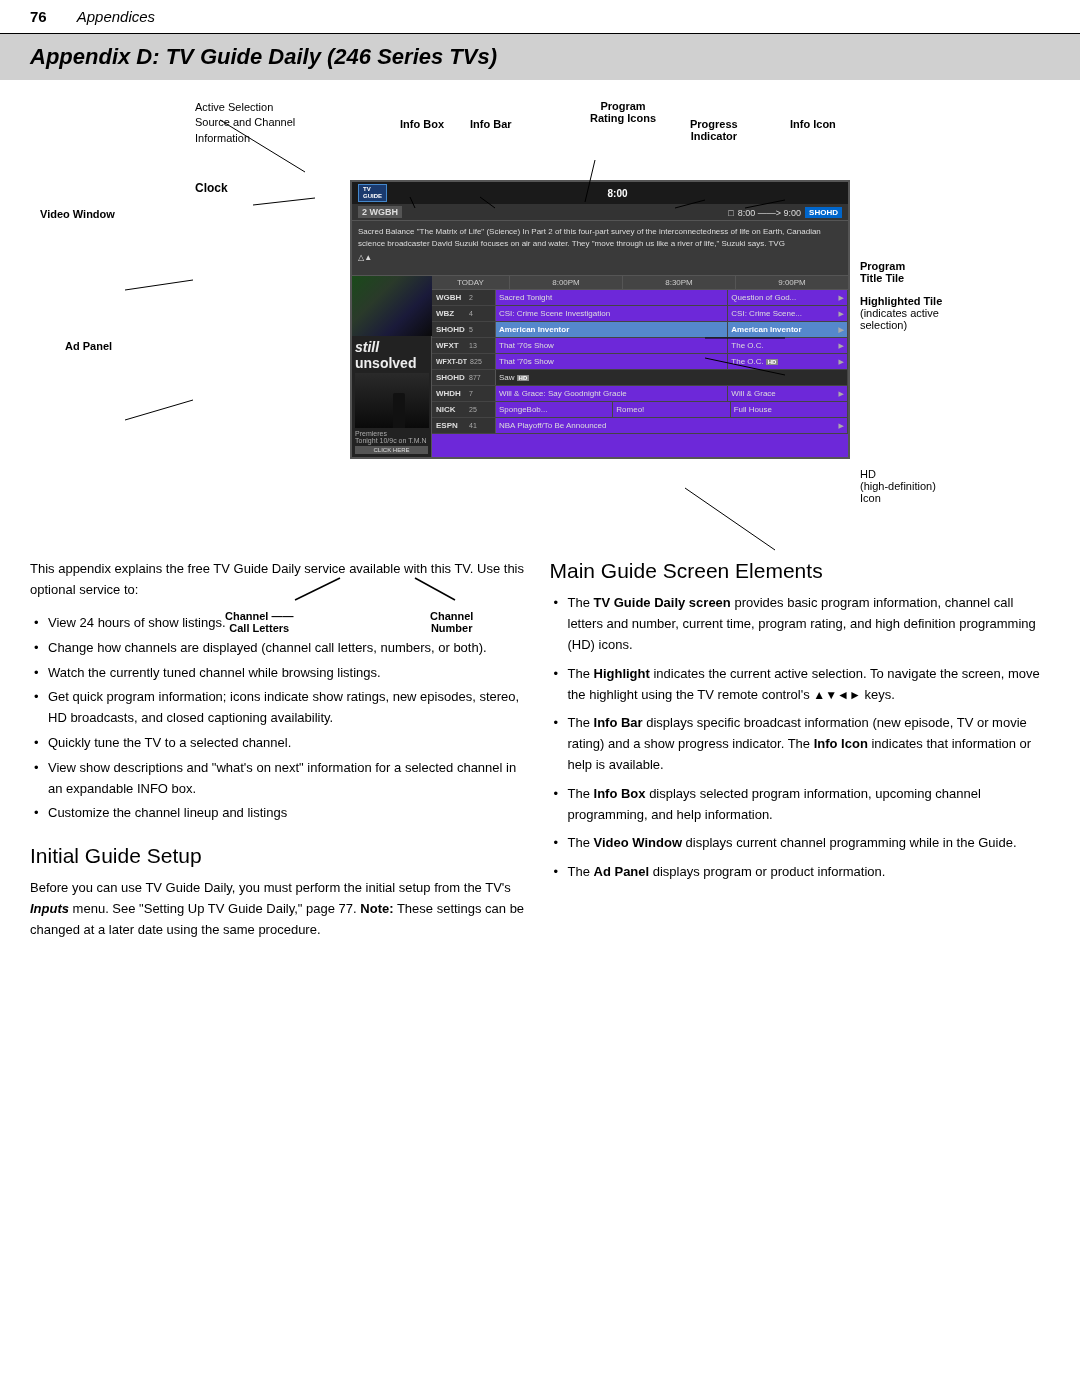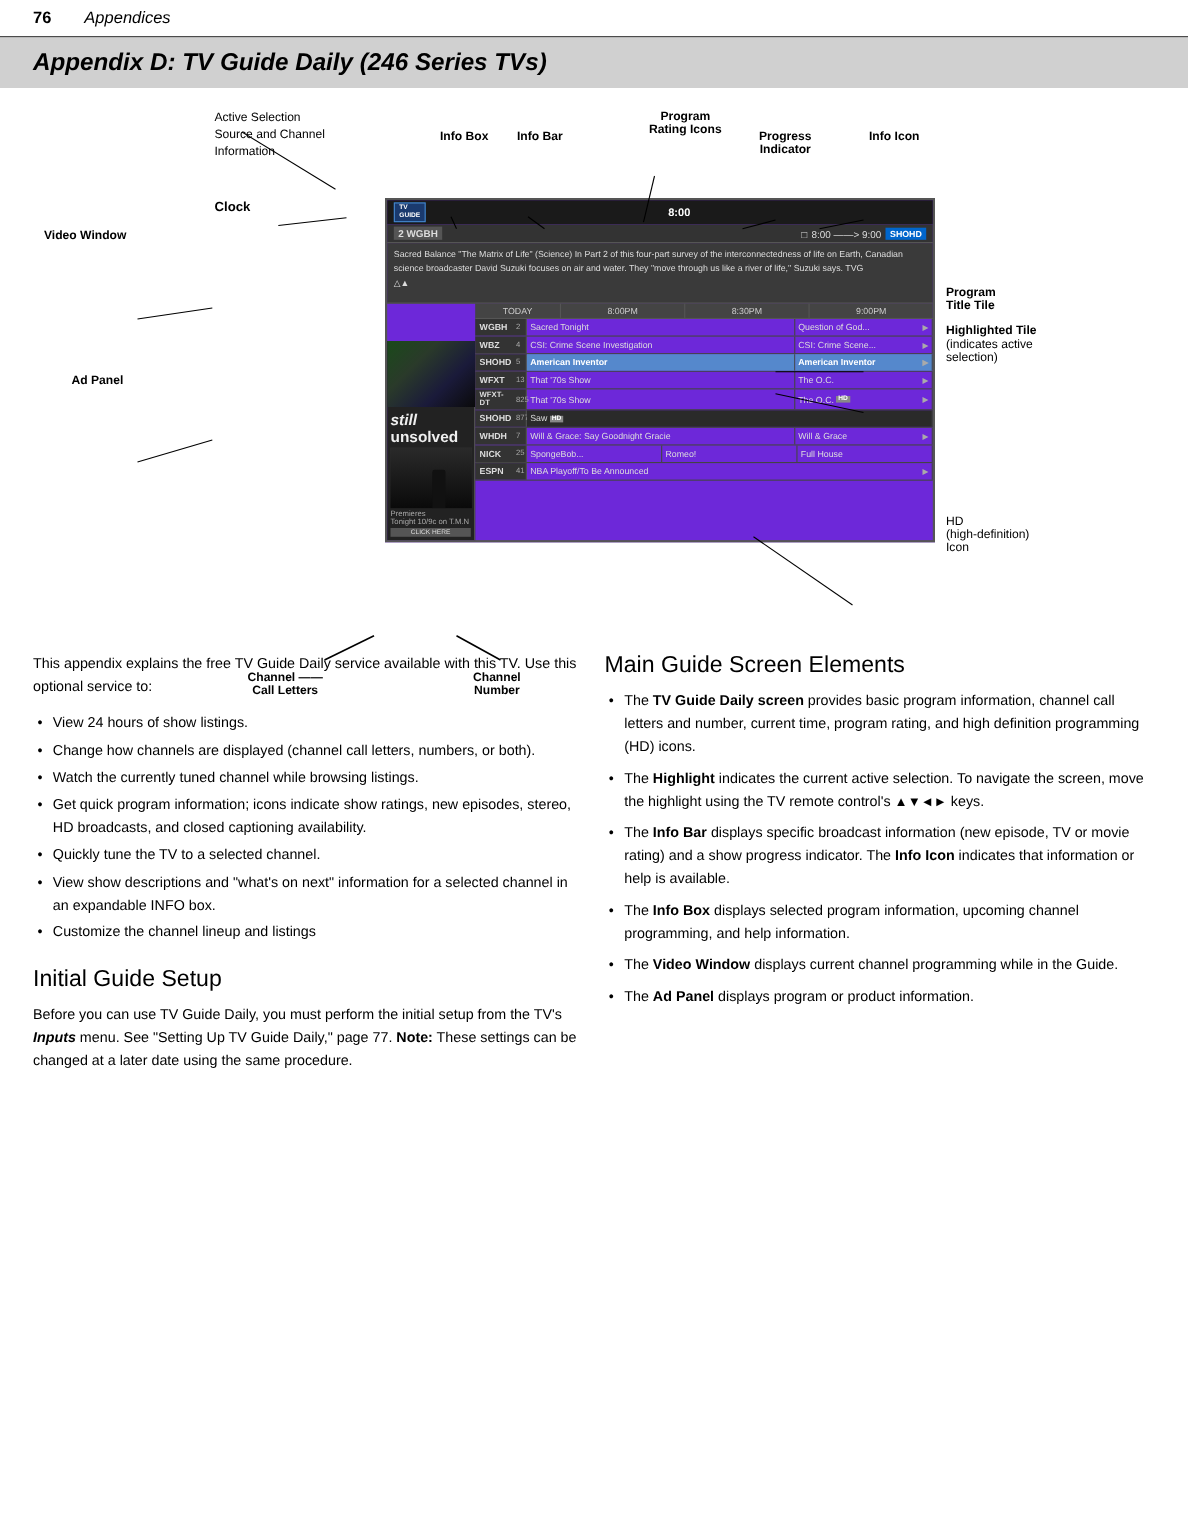--- a/index.html
+++ b/index.html
@@ -128,21 +128,20 @@
 
     .tv-main {
       display: flex;
     }
 
     .tv-left-panel {
       width: 80px;
       min-height: 180px;
       background: #222;
       border-right: 1px solid #555;
-      margin-top: 34px;
     }
     .tv-video-window {
       width: 80px;
       height: 60px;
       background: #111;
       overflow: hidden;
       position: relative;
     }
     .tv-video-window-inner {
       width: 100%;
@@ -226,21 +225,21 @@
       text-align: center;
     }
 
     .tv-row {
       display: flex;
       border-bottom: 1px solid #444;
       font-size: 8px;
       min-height: 16px;
     }
     .tv-row-channel {
-      width: 47px;
+      width: 64px;
       display: flex;
       align-items: center;
       padding: 2px 4px;
       border-right: 1px solid #555;
       background: #333;
     }
     .tv-row-channel .ch-call {
       font-weight: bold;
       font-size: 8px;
       color: #ddd;

